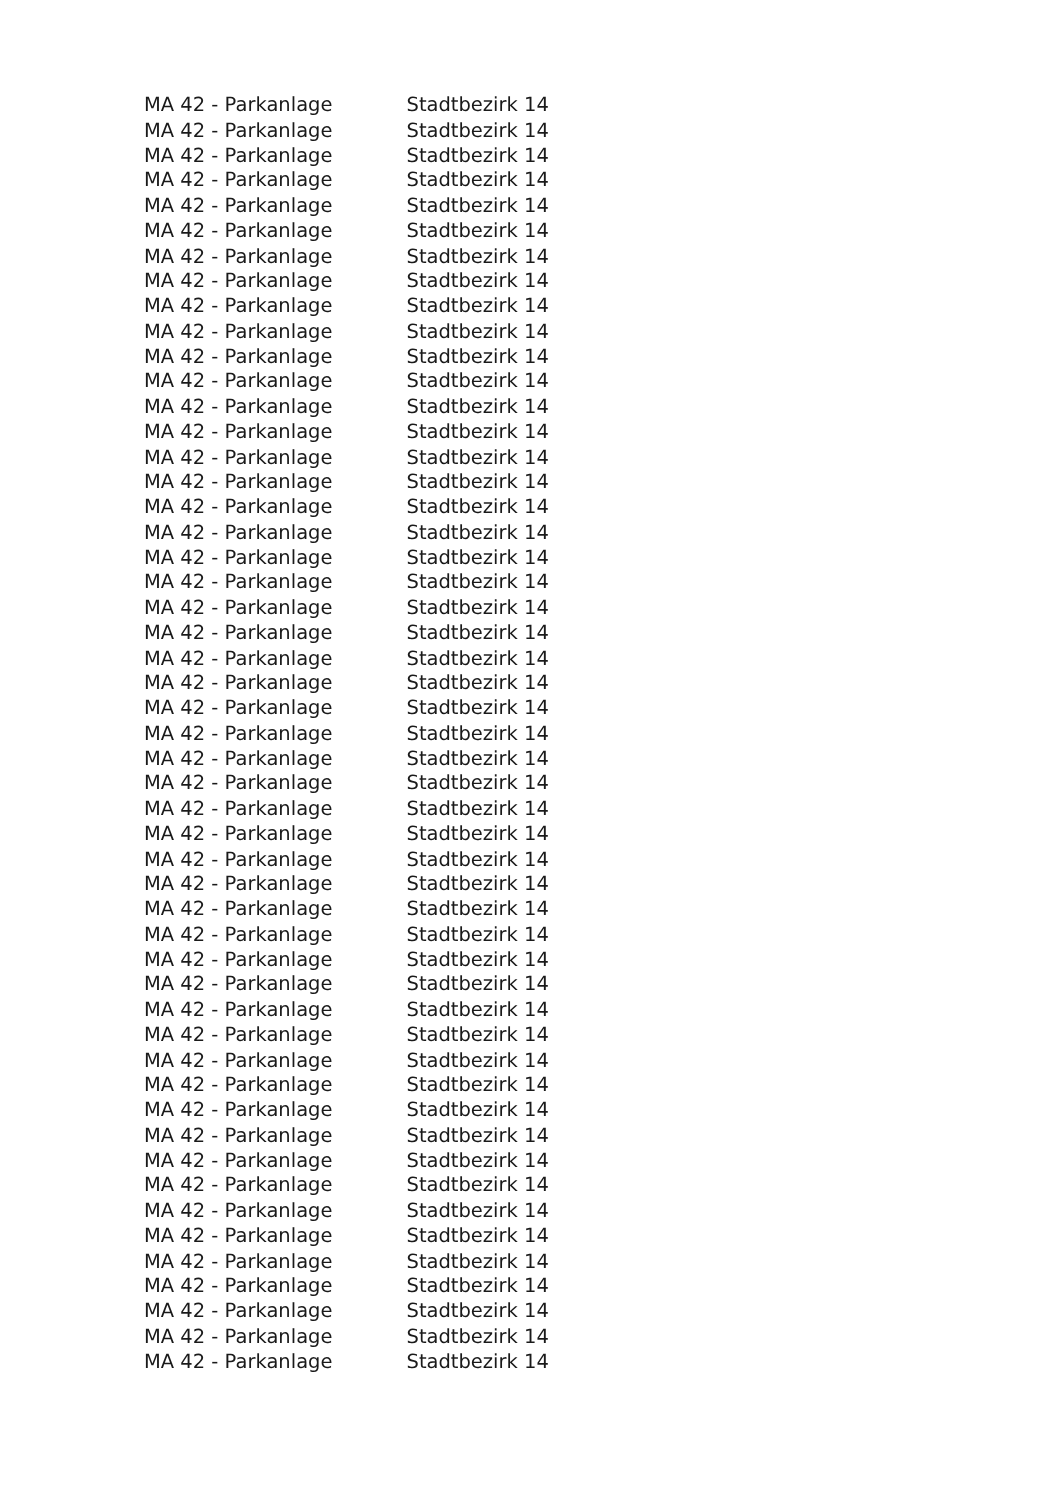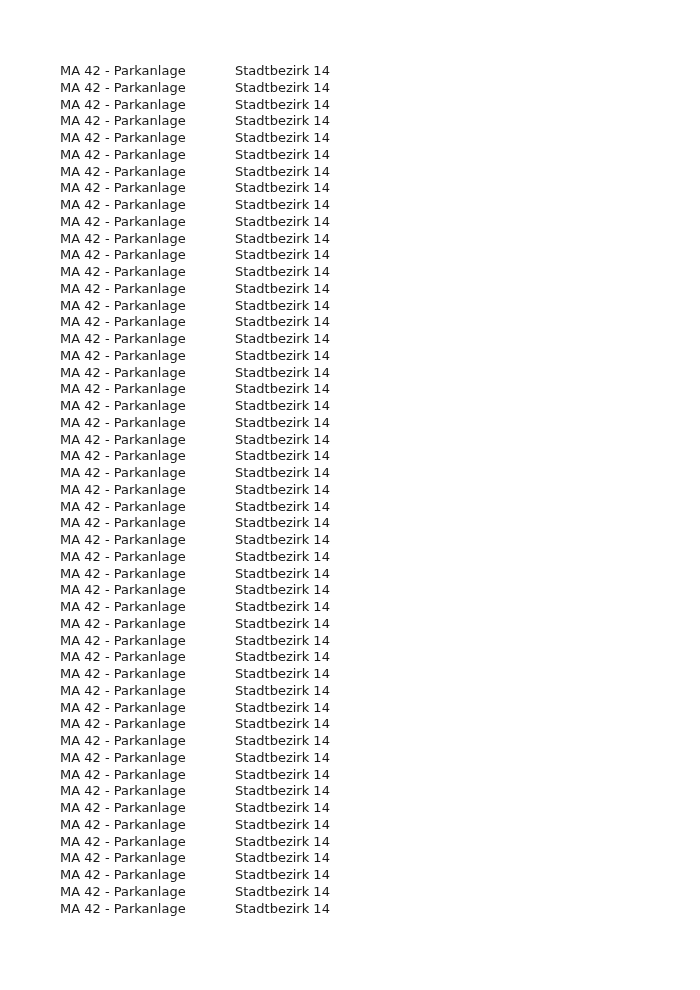--- a/index.html
+++ b/index.html
@@ -15,20 +15,21 @@
     overflow: hidden;
   }
   .records-list {
     position: absolute;
     left: 60px;
     top: 63px;
   }
   .row {
     display: flex;
     height: 16.76px;
+    margin-left: 36px;
   }
   .cell {
     font-family: "DejaVu Sans", "Liberation Sans", sans-serif;
     font-size: 13px;
     line-height: 16.76px;
     color: #1a1a1a;
     white-space: nowrap;
   }
   .cell.dept {
     width: 175px;

